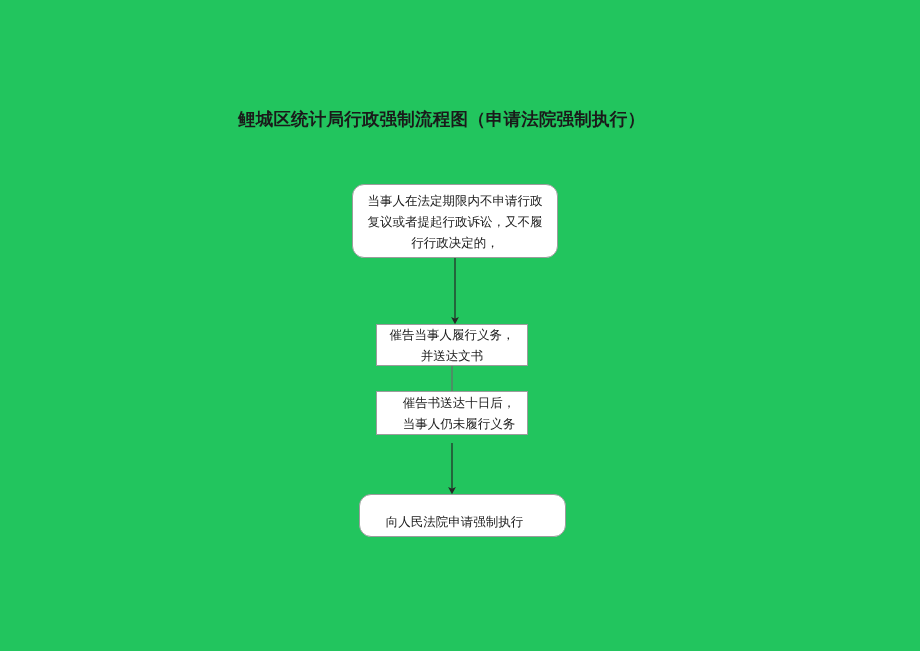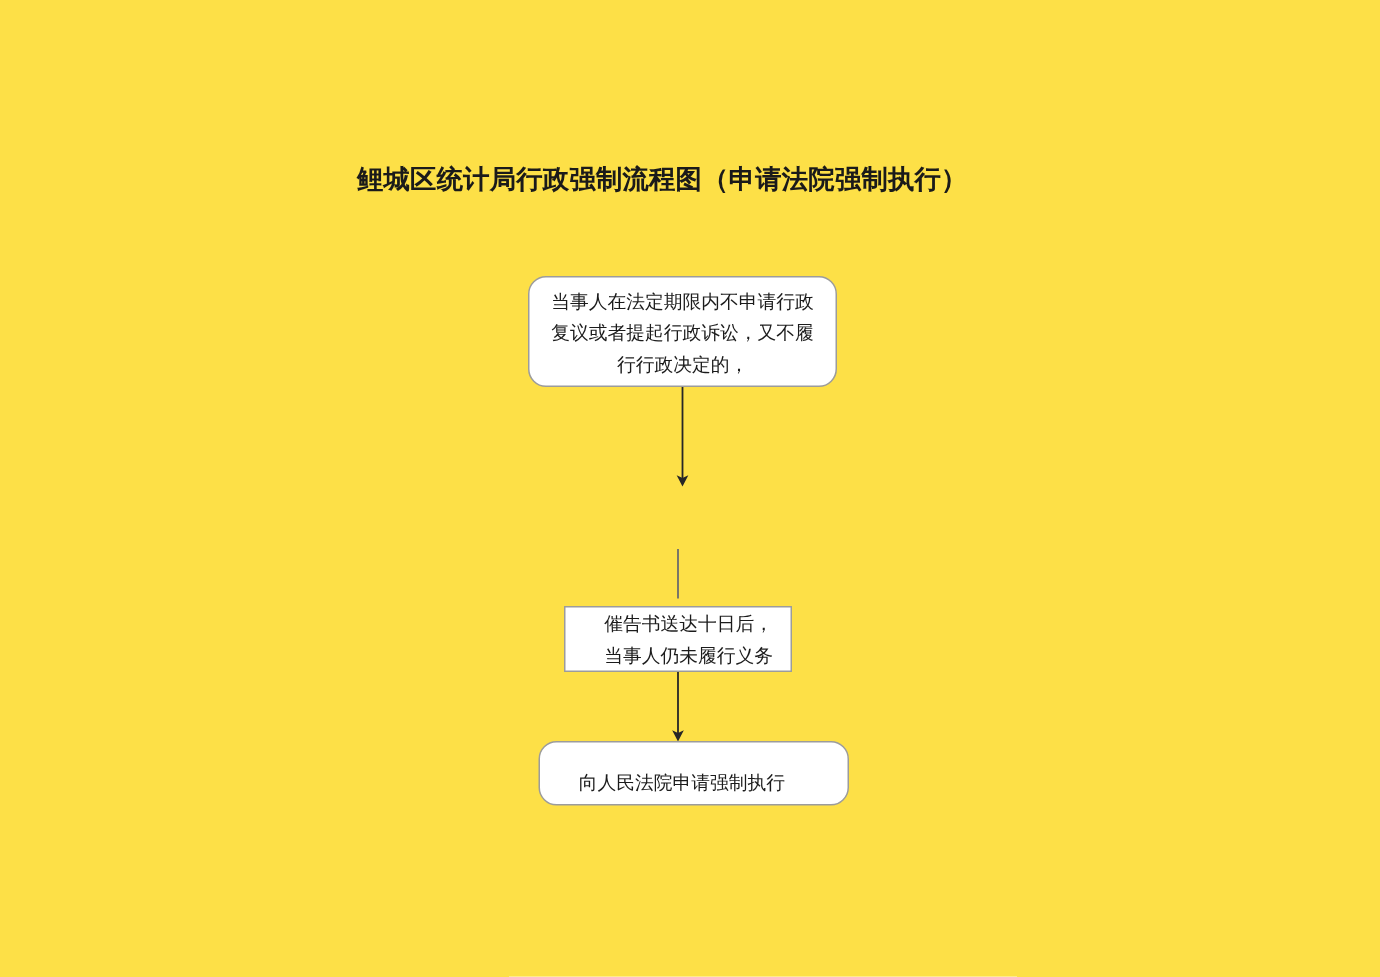--- a/index.html
+++ b/index.html
@@ -15,21 +15,21 @@
     font-family: "Liberation Sans", sans-serif;
     -webkit-font-smoothing: antialiased;
   }
 
   #page {
     position: absolute;
     left: 0;
     top: 0;
     width: 920px;
     height: 651px;
-    background: #fde047;
+    background: #22c55e;
   }
 
   
   .chart-title {
     position: absolute;
     left: 238px;
     top: 107px;
     font-family: "Liberation Sans", "DejaVu Sans", sans-serif;
     font-size: 17.5px;
     font-weight: bold;
@@ -84,21 +84,21 @@
   
   #node-urge {
     left: 376px;
     top: 324px;
     width: 152px;
     height: 42px;
   }
   
   #node-overdue {
     left: 376px;
-    top: 404px;
+    top: 391px;
     width: 152px;
     height: 44px;
     padding-left: 24px;
   }
   
   #node-apply {
     left: 359px;
     top: 494px;
     width: 207px;
     height: 43px;
@@ -139,20 +139,23 @@
 
       <line x1="452" y1="366" x2="452" y2="399" stroke="#6b6b6b" stroke-width="1.2"></line>
 
       <line x1="452" y1="443" x2="452" y2="490.5" stroke="#262626" stroke-width="1.2" marker-end="url(#arrowhead)"></line>
     </svg>
 
     <div class="node rounded" id="node-start">
       <span class="node-text">当事人在法定期限内不申请行政复议或者提起行政诉讼，又不履行行政决定的，</span>
     </div>
 
+    <div class="node" id="node-urge">
+      <span class="node-text">催告当事人履行义务，并送达文书</span>
+    </div>
 
     <div class="node" id="node-overdue">
       <span class="node-text">催告书送达十日后，当事人仍未履行义务</span>
     </div>
 
     <div class="node rounded" id="node-apply">
       <span class="node-text">向人民法院申请强制执行</span>
     </div>
 
   </div>

